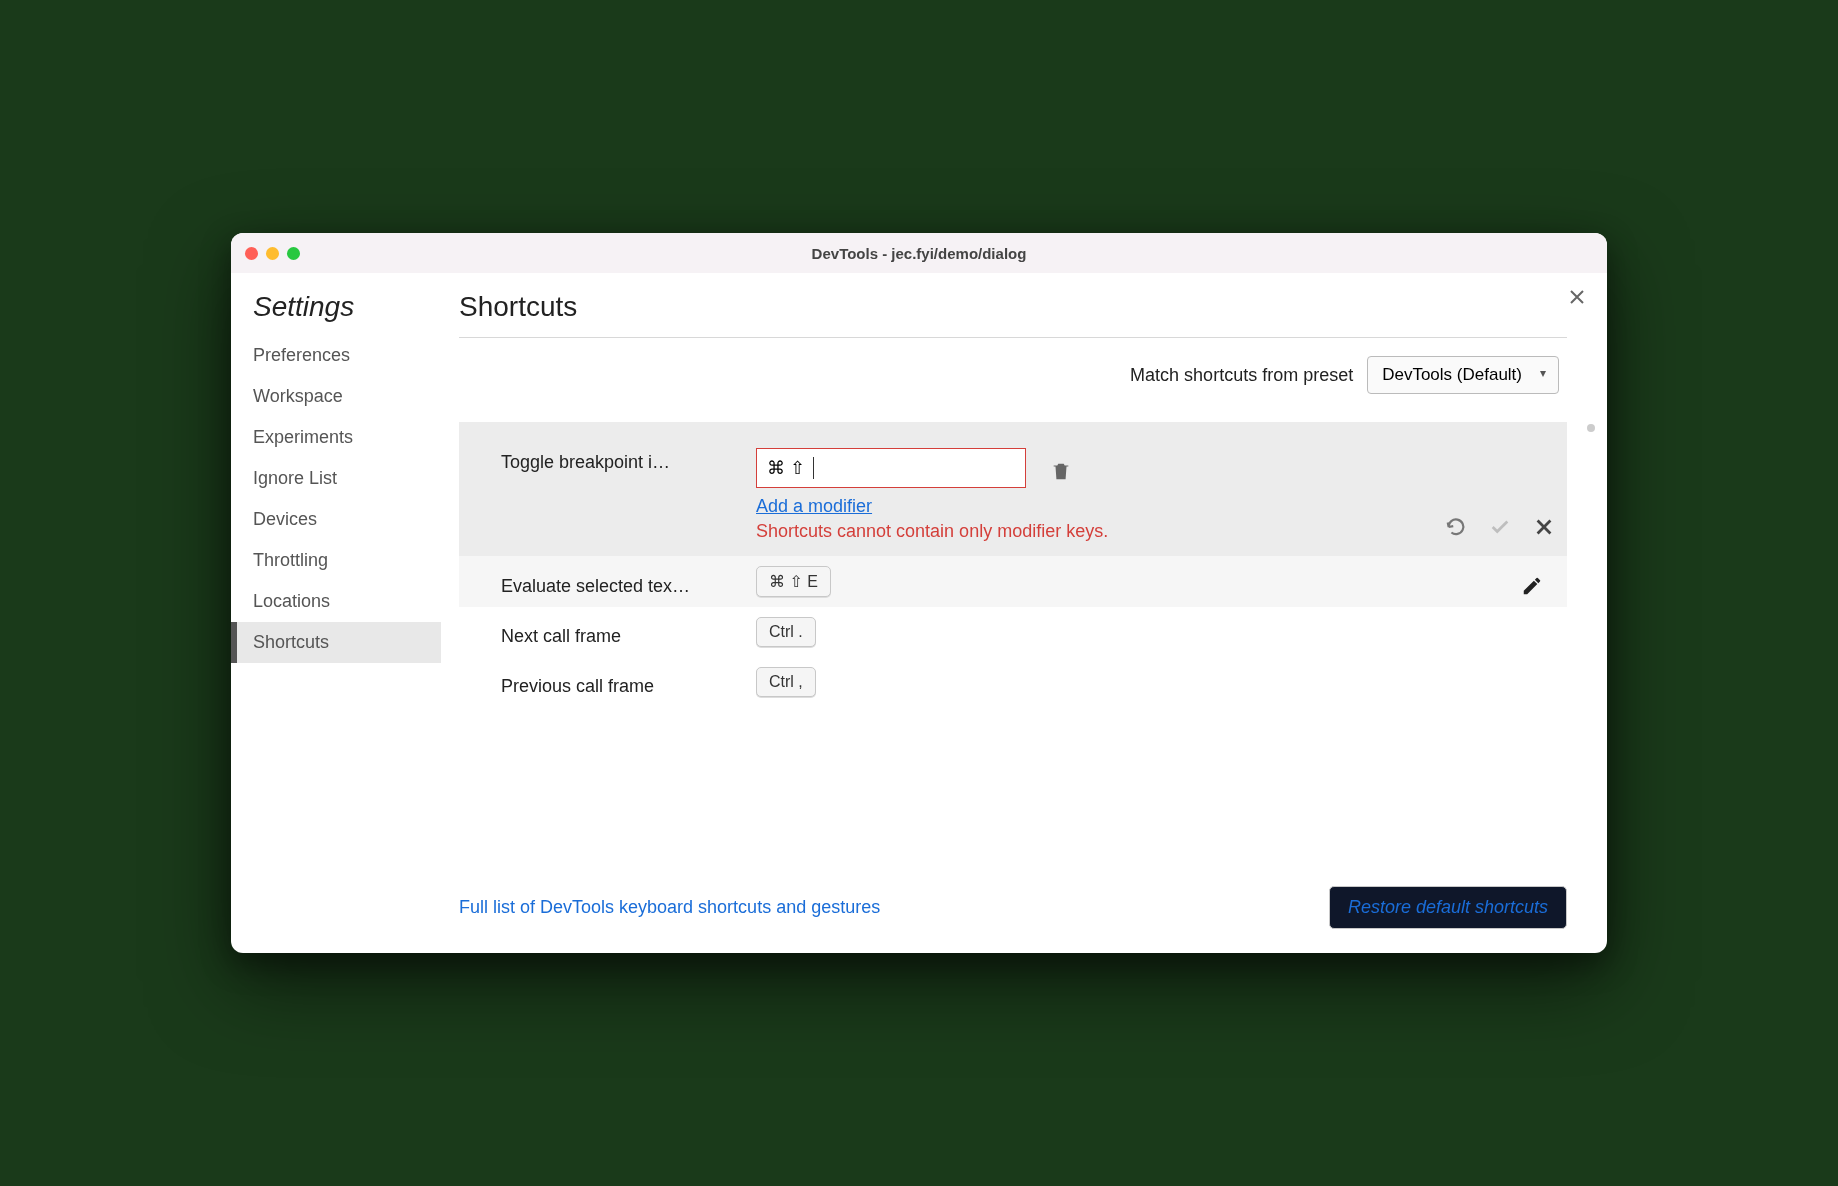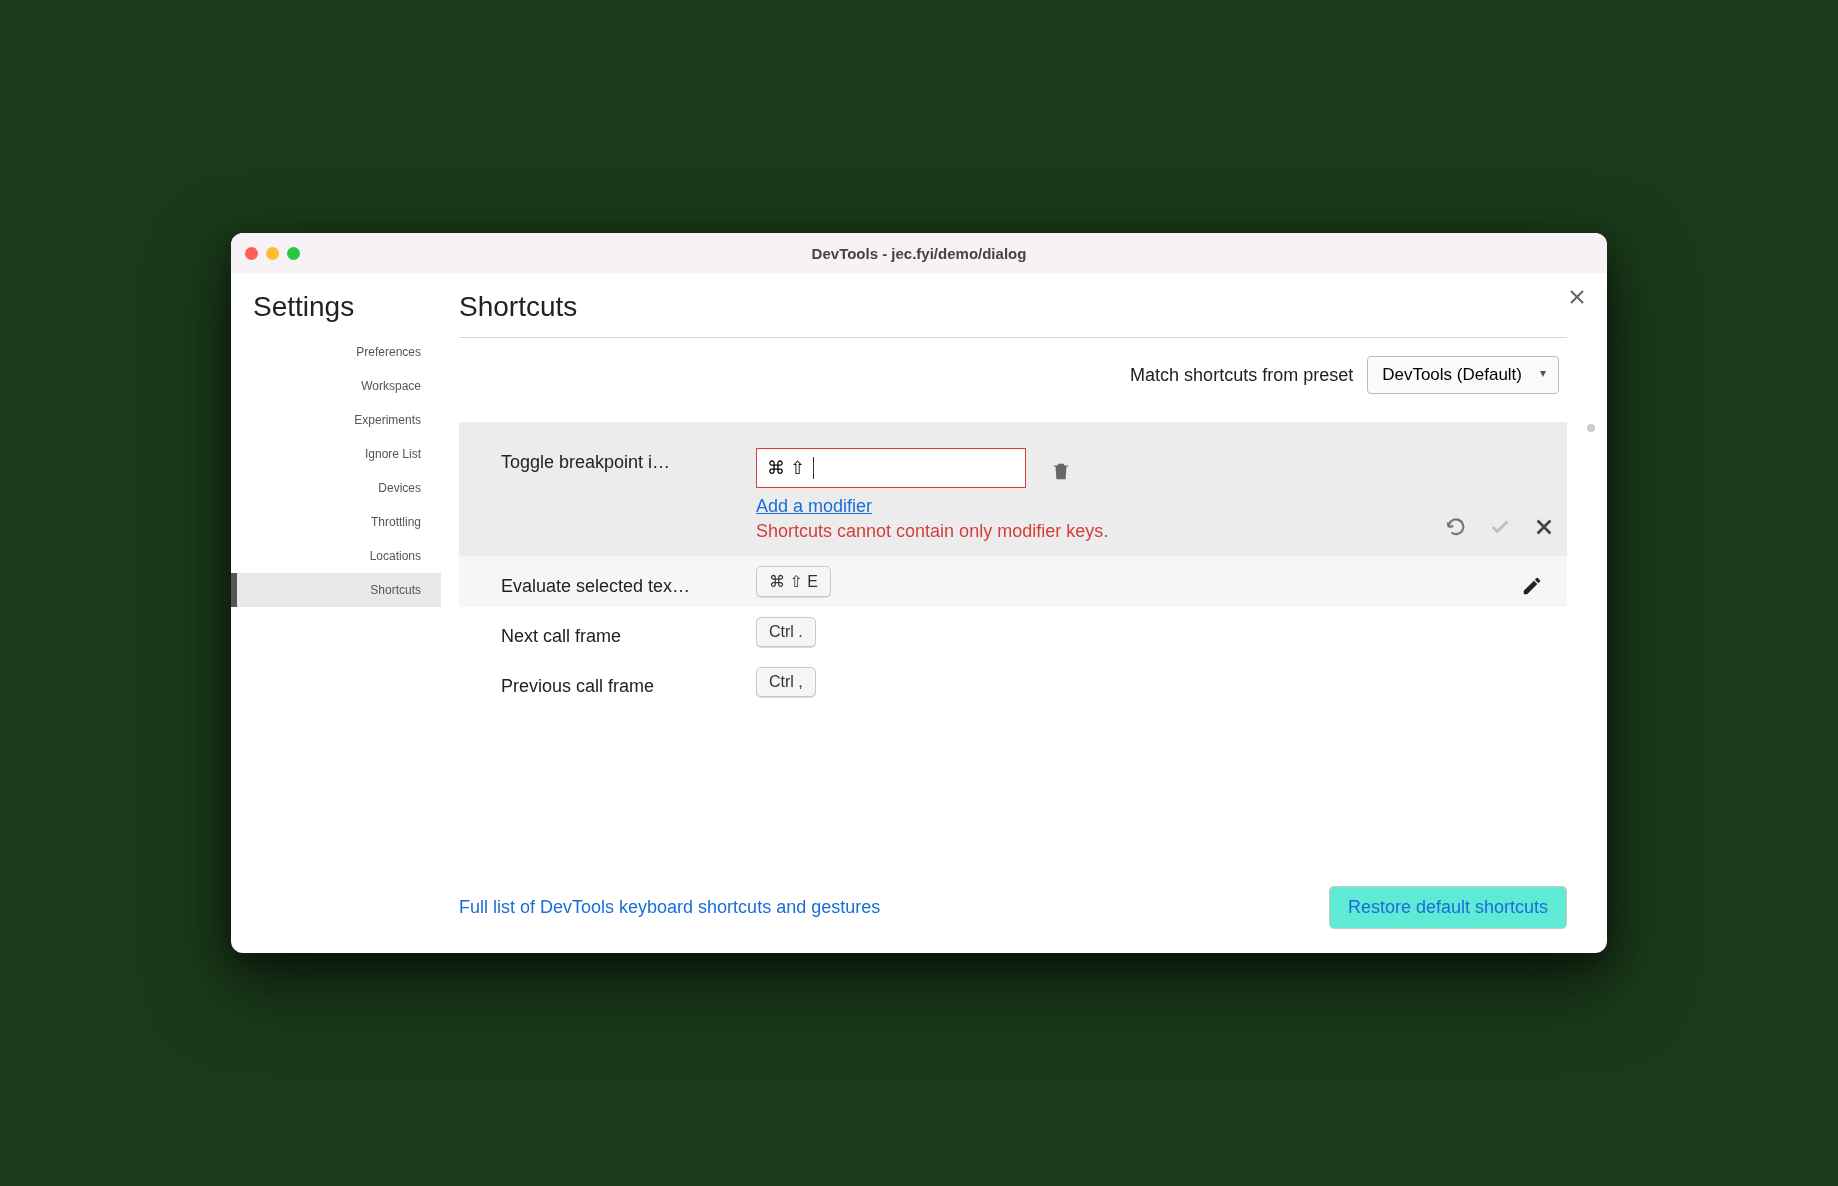--- a/index.html
+++ b/index.html
@@ -46,26 +46,26 @@
   font-size: 18px; color: #666; cursor: pointer;
   padding: 4px;
 }
 .sidebar {
   width: 210px;
   padding: 18px 0 0 0;
 }
 .sidebar h1 {
   font-size: 28px; font-weight: 400; color: #222;
   padding: 0 20px 12px 22px;
+  font-style: italic;
 }
 .nav-item {
-  font-size: 12px; color: #555;
+  font-size: 18px; color: #555;
   padding: 10px 20px 10px 22px;
   cursor: pointer;
-  text-align: right;
 }
 .nav-item.active {
   background: #e8e8e8;
   border-left: 6px solid #555;
   padding-left: 16px;
 }
 .main {
   flex: 1;
   padding: 18px 40px 24px 18px;
   position: relative;
@@ -153,22 +153,22 @@
 .footer {
   margin-top: auto;
   display: flex; justify-content: space-between; align-items: center;
   padding-top: 26px;
 }
 .footer-link {
   color: #1a6dd8; font-size: 18px; cursor: pointer;
 }
 .restore-btn {
   border: 1px solid #c8c8c8; border-radius: 5px;
-  background: #5eead4; color: #1a6dd8;
-  font-size: 18px; padding: 10px 18px; cursor: pointer;
+  background: #0f172a; color: #1a6dd8;
+  font-size: 18px; padding: 10px 18px; cursor: pointer; font-style: italic;
 }
 </style>
 </head>
 <body>
 
 <div class="window">
   <div class="titlebar">
     <div class="traffic">
       <div class="dot red"></div>
       <div class="dot yellow"></div>

